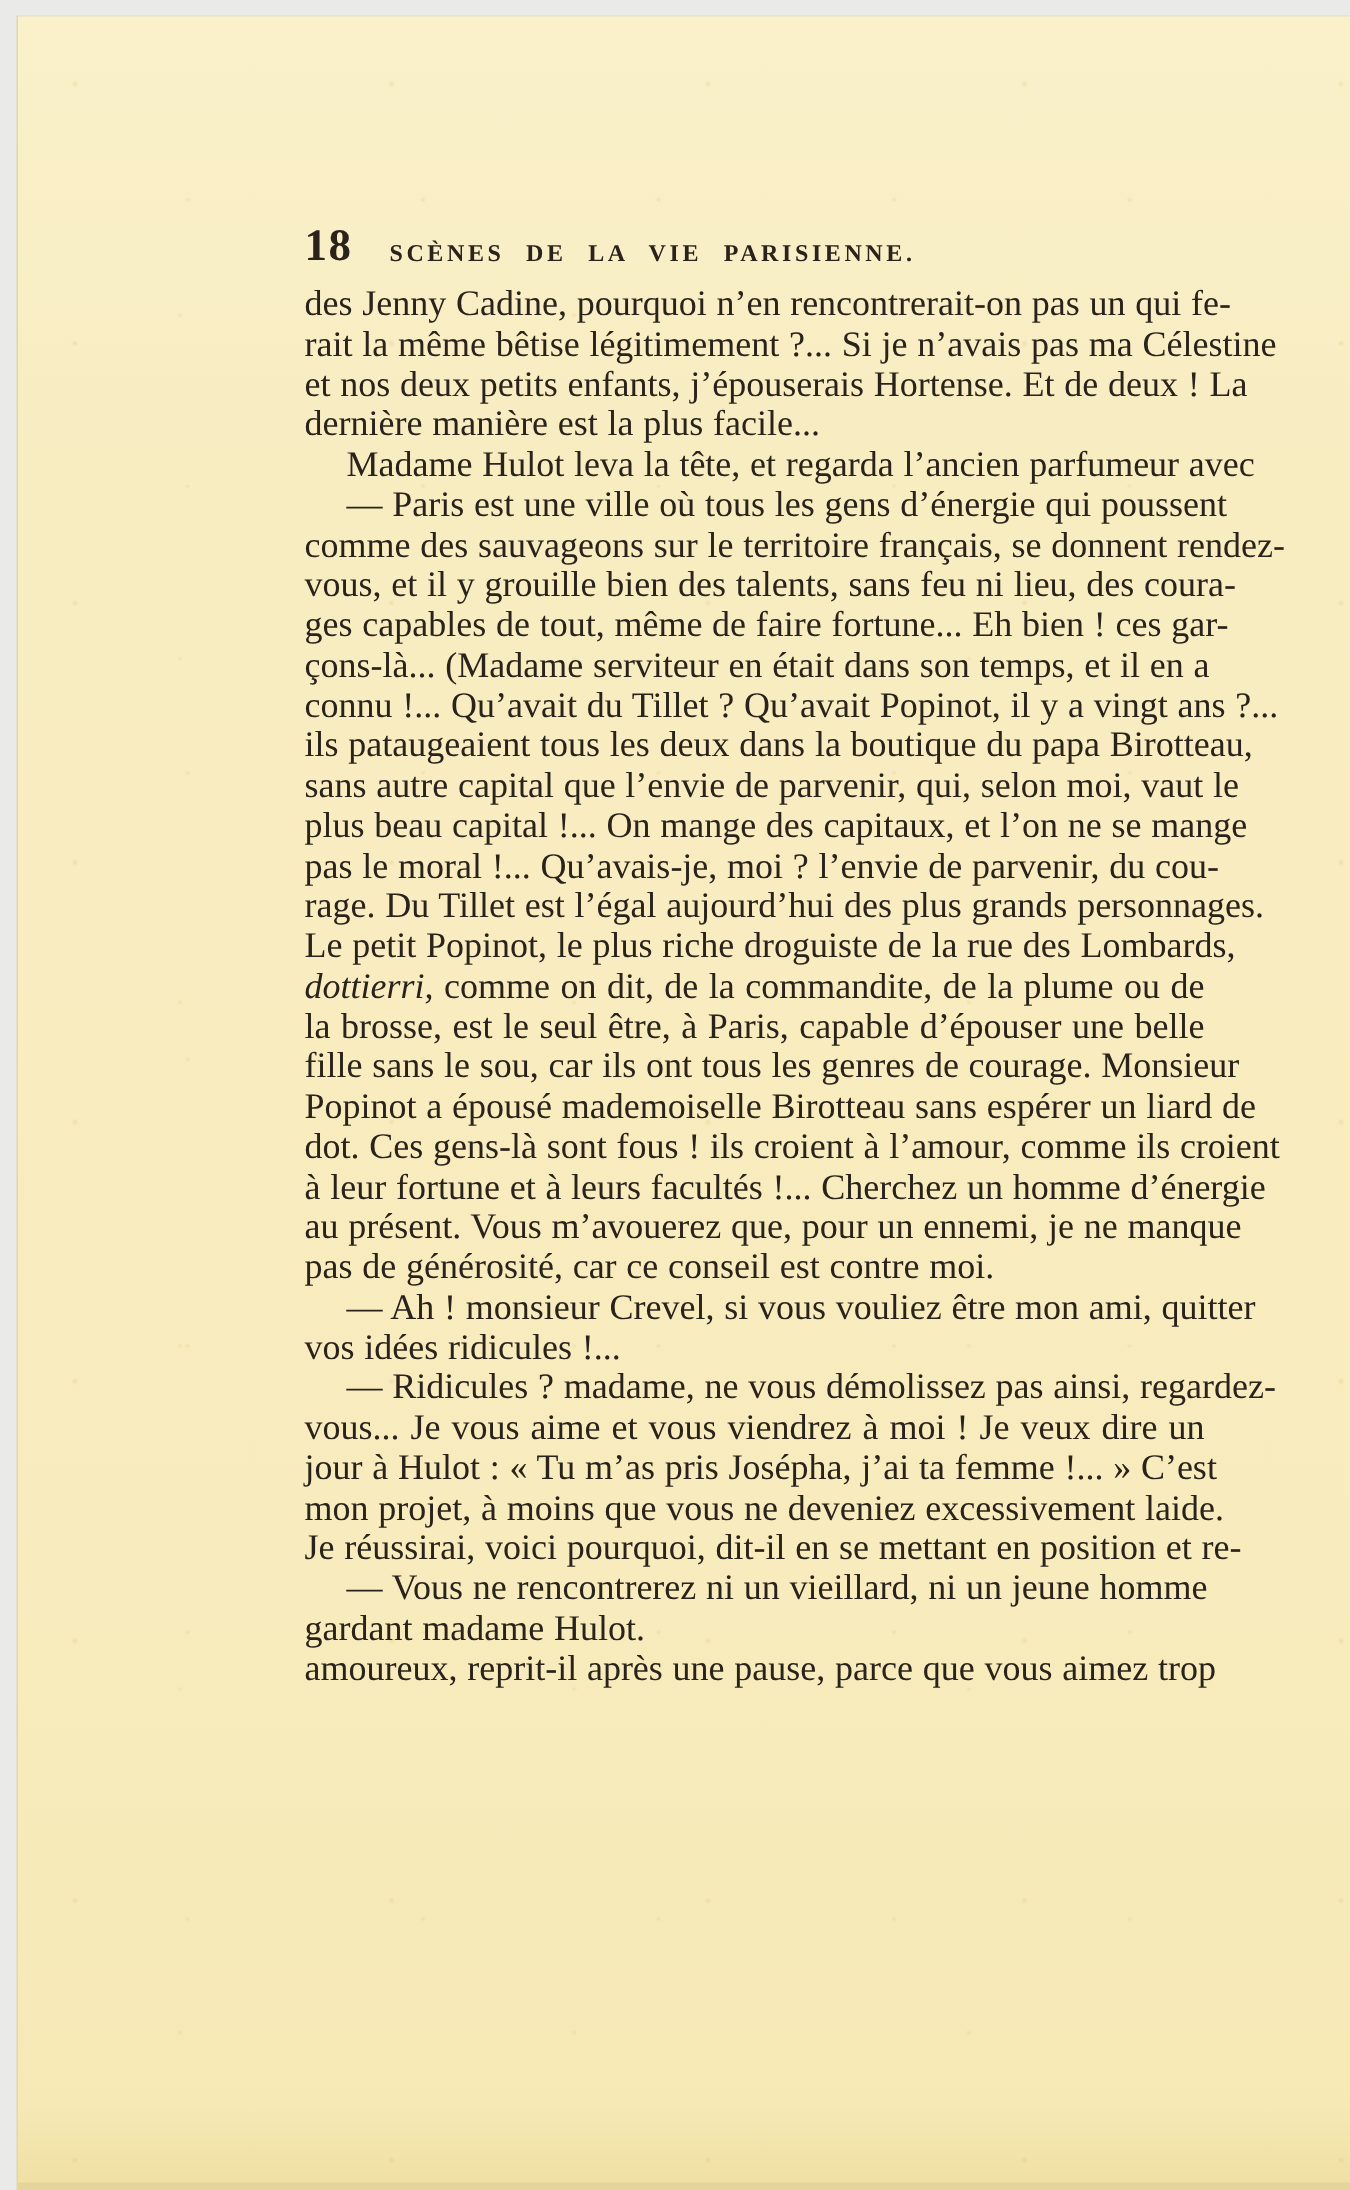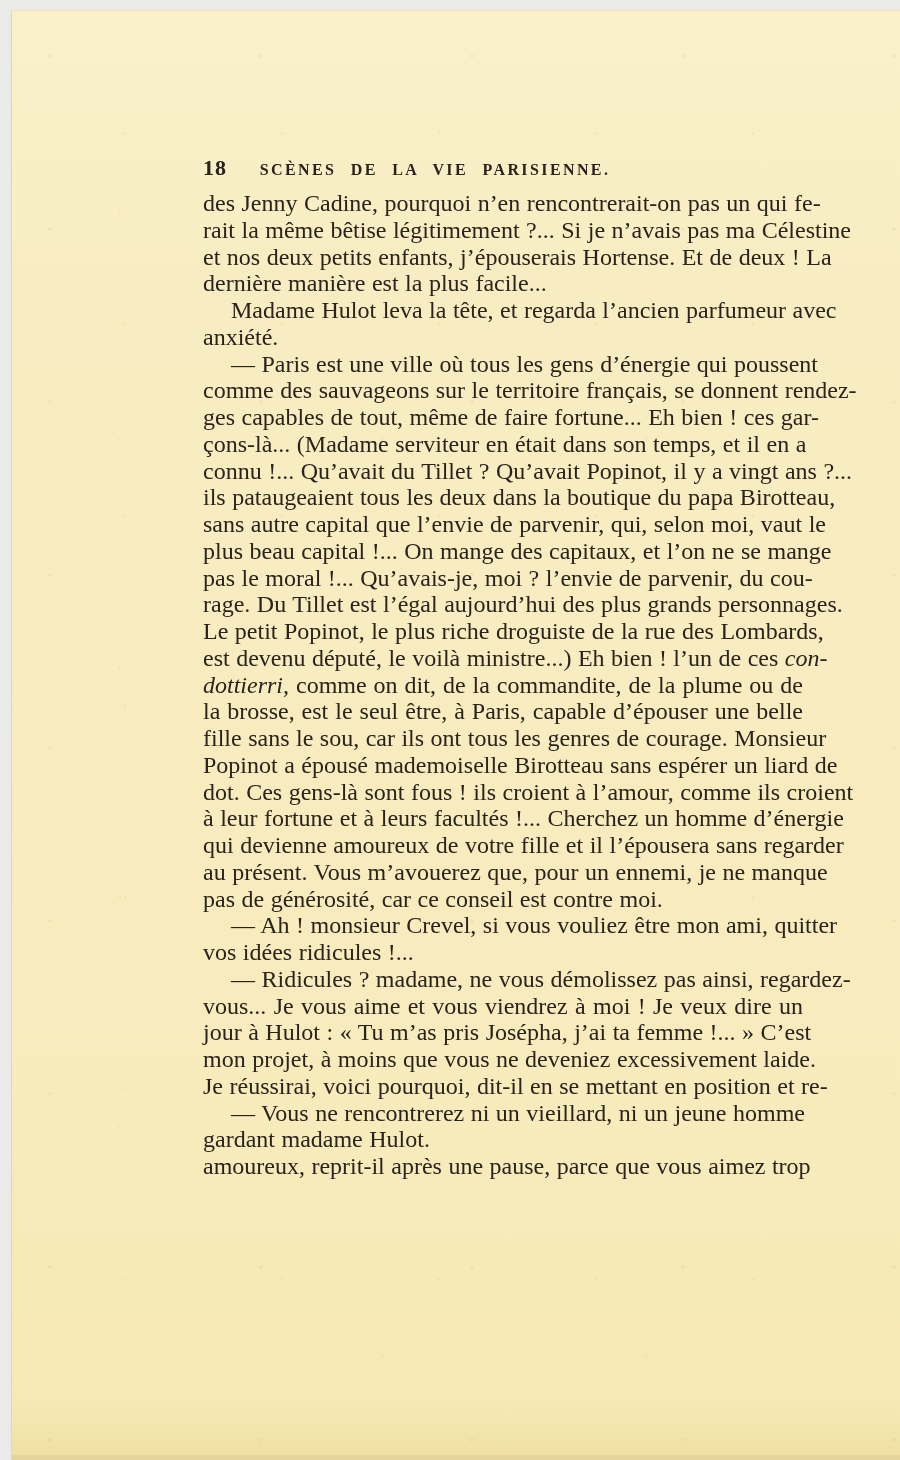--- a/index.html
+++ b/index.html
@@ -35,21 +35,21 @@
     left: 203px;
     top: 152px;
     width: 600px;
     height: 27px;
     color: var(--ink, #2a231b);
   }
   .page-number {
     position: absolute;
     left: 0;
     bottom: 0;
-    font-size: 22px;
+    font-size: 30px;
     font-weight: bold;
     letter-spacing: 1px;
     line-height: 1;
     font-family: Liberation Serif, serif;
   }
   .running-title {
     position: absolute;
     left: 232px;
     bottom: 1px;
     transform: translateX(-50%);
@@ -95,40 +95,38 @@
   <span class="page-number">18</span>
   <span class="running-title">SCÈNES DE LA VIE PARISIENNE.</span>
 </div>
 
 <div class="body-text">
     <div class="line"><span>des Jenny Cadine, pourquoi n’en rencontrerait-on pas un qui fe-</span></div>
     <div class="line"><span>rait la même bêtise légitimement ?... Si je n’avais pas ma Célestine</span></div>
     <div class="line"><span>et nos deux petits enfants, j’épouserais Hortense. Et de deux ! La</span></div>
     <div class="line final"><span>dernière manière est la plus facile...</span></div>
     <div class="line indent"><span>Madame Hulot leva la tête, et regarda l’ancien parfumeur avec</span></div>
-    <div class="line final"><span>anxiété.</span></div>
     <div class="line indent"><span>— Paris est une ville où tous les gens d’énergie qui poussent</span></div>
     <div class="line"><span>comme des sauvageons sur le territoire français, se donnent rendez-</span></div>
+    <div class="line"><span>vous, et il y grouille bien des talents, sans feu ni lieu, des coura-</span></div>
     <div class="line"><span>ges capables de tout, même de faire fortune... Eh bien ! ces gar-</span></div>
     <div class="line"><span>çons-là... (Madame serviteur en était dans son temps, et il en a</span></div>
     <div class="line"><span>connu !... Qu’avait du Tillet ? Qu’avait Popinot, il y a vingt ans ?...</span></div>
     <div class="line"><span>ils pataugeaient tous les deux dans la boutique du papa Birotteau,</span></div>
     <div class="line"><span>sans autre capital que l’envie de parvenir, qui, selon moi, vaut le</span></div>
     <div class="line"><span>plus beau capital !... On mange des capitaux, et l’on ne se mange</span></div>
     <div class="line"><span>pas le moral !... Qu’avais-je, moi ? l’envie de parvenir, du cou-</span></div>
     <div class="line"><span>rage. Du Tillet est l’égal aujourd’hui des plus grands personnages.</span></div>
     <div class="line"><span>Le petit Popinot, le plus riche droguiste de la rue des Lombards,</span></div>
-    <div class="line"><span>est devenu député, le voilà ministre...) Eh bien ! l’un de ces </span><i>con-</i></div>
     <div class="line"><i>dottierri,</i><span> comme on dit, de la commandite, de la plume ou de</span></div>
     <div class="line"><span>la brosse, est le seul être, à Paris, capable d’épouser une belle</span></div>
     <div class="line"><span>fille sans le sou, car ils ont tous les genres de courage. Monsieur</span></div>
     <div class="line"><span>Popinot a épousé mademoiselle Birotteau sans espérer un liard de</span></div>
     <div class="line"><span>dot. Ces gens-là sont fous ! ils croient à l’amour, comme ils croient</span></div>
     <div class="line"><span>à leur fortune et à leurs facultés !... Cherchez un homme d’énergie</span></div>
-    <div class="line"><span>qui devienne amoureux de votre fille et il l’épousera sans regarder</span></div>
     <div class="line"><span>au présent. Vous m’avouerez que, pour un ennemi, je ne manque</span></div>
     <div class="line final"><span>pas de générosité, car ce conseil est contre moi.</span></div>
     <div class="line indent"><span>— Ah ! monsieur Crevel, si vous vouliez être mon ami, quitter</span></div>
     <div class="line final"><span>vos idées ridicules !...</span></div>
     <div class="line indent"><span>— Ridicules ? madame, ne vous démolissez pas ainsi, regardez-</span></div>
     <div class="line"><span>vous... Je vous aime et vous viendrez à moi ! Je veux dire un</span></div>
     <div class="line"><span>jour à Hulot : « Tu m’as pris Josépha, j’ai ta femme !... » C’est</span></div>
     <div class="line"><span>mon projet, à moins que vous ne deveniez excessivement laide.</span></div>
     <div class="line"><span>Je réussirai, voici pourquoi, dit-il en se mettant en position et re-</span></div>
     <div class="line indent"><span>— Vous ne rencontrerez ni un vieillard, ni un jeune homme</span></div>

